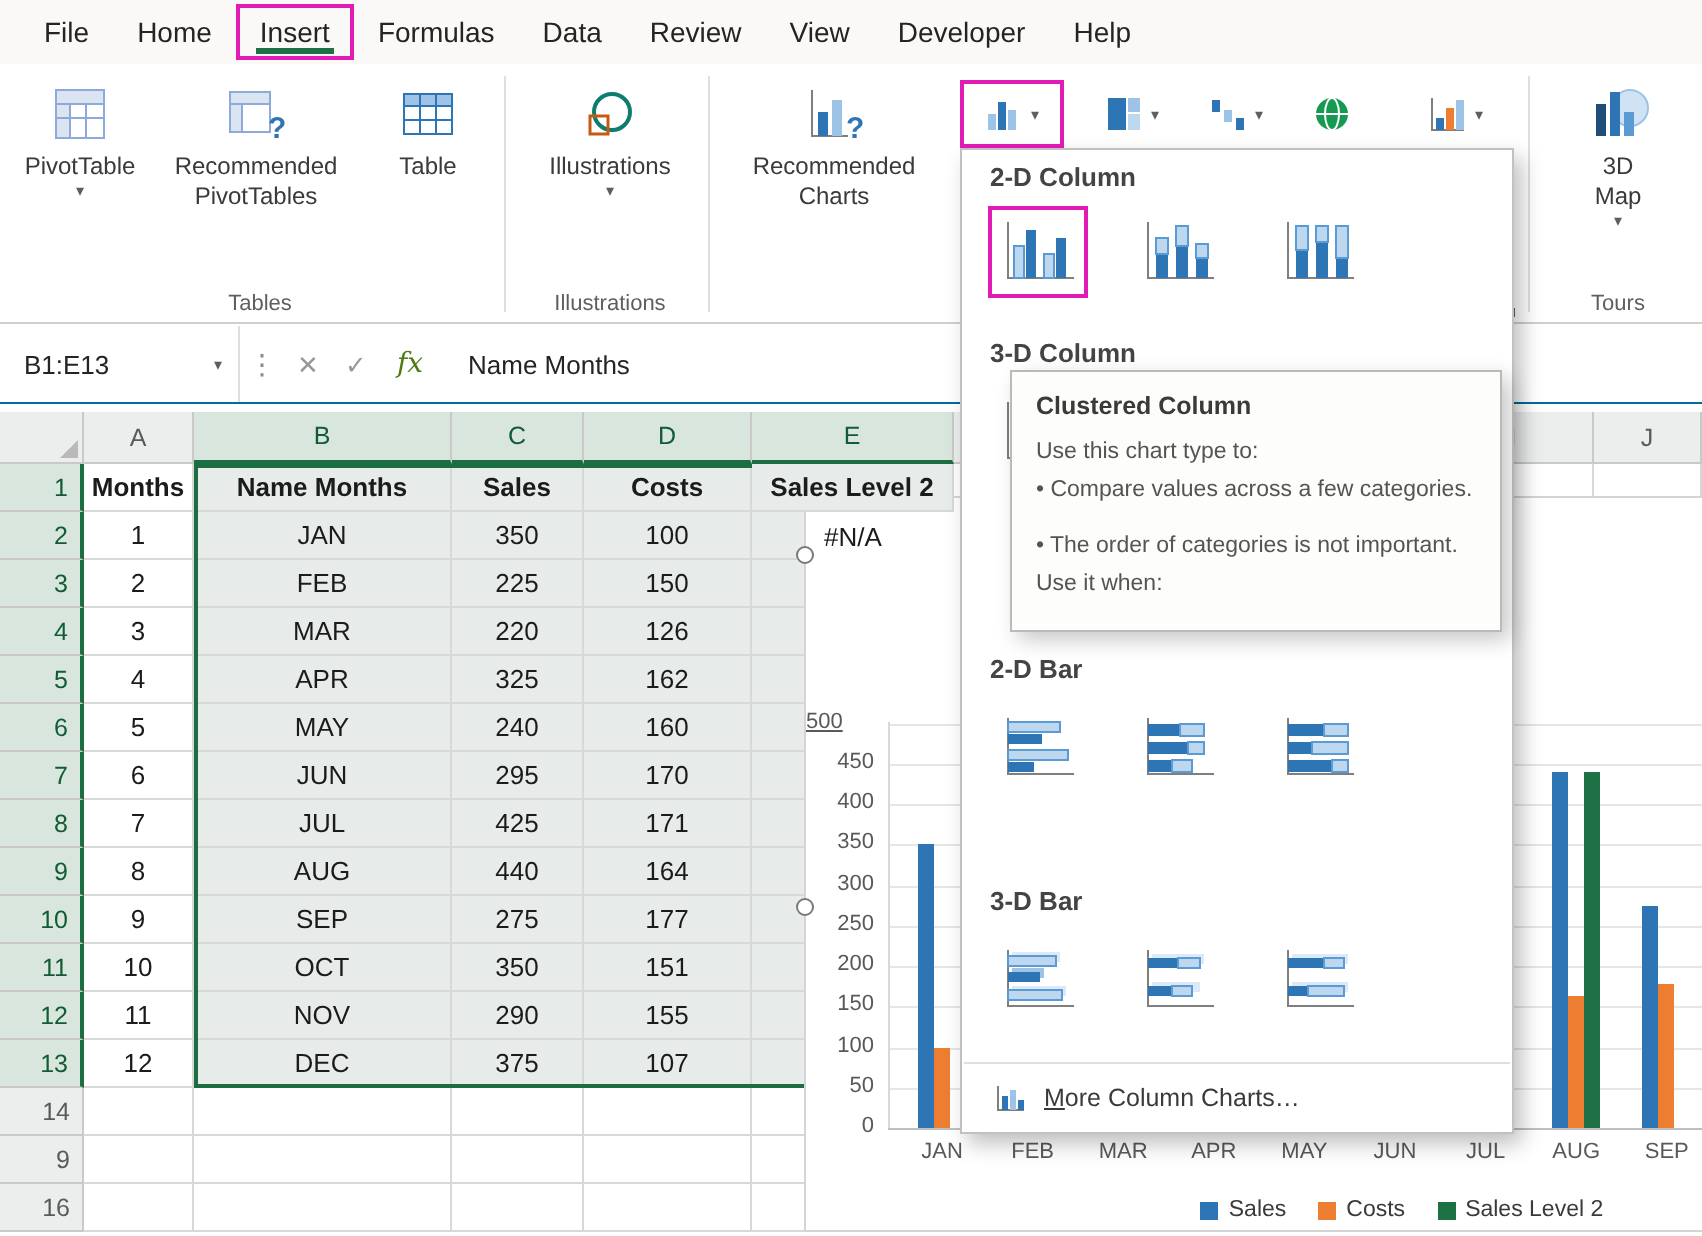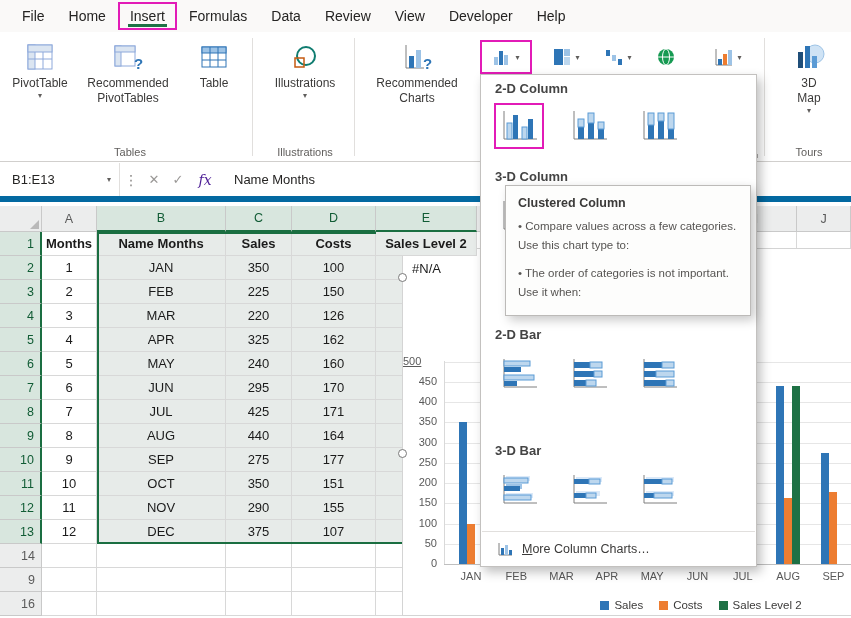--- a/index.html
+++ b/index.html
@@ -17,26 +17,26 @@
   .bigbtn{position:absolute;top:6px;height:104px;display:flex;flex-direction:column;align-items:center;padding-top:4px;cursor:default}
   .blabel{font-size:12px;color:#3b3a39;text-align:center;line-height:15px;margin-top:4px}
   .chev{font-size:8px;color:#605e5c;margin-top:1px;line-height:8px}
   .smbtn{position:absolute;top:8px;height:34px;display:flex;align-items:center;justify-content:center;gap:3px}
   .smbtn.hl{border:2px solid #e21bb7;background:#fff}
   .grplabel{position:absolute;top:114px;font-size:11px;color:#605e5c;text-align:center}
   .vdiv{position:absolute;top:6px;height:118px;width:1px;background:#e1dfdd}
   .launcher{position:absolute;top:116px}
 
   
-  .formulabar{position:absolute;left:0;top:163px;width:851px;height:39px;background:#fff;border-bottom:6px solid #0369a1;display:flex;align-items:center}
+  .formulabar{position:absolute;left:0;top:163px;width:851px;height:39px;background:#fff;border-bottom:1px solid #0369a1;display:flex;align-items:center}
   .namebox{width:120px;height:100%;display:flex;align-items:center;justify-content:space-between;padding:0 8px 0 12px;border-right:1px solid #e1dfdd}
   .fb-dots{color:#8a8886;width:22px;text-align:center;font-size:14px}
   .fb-x{color:#9a9896;width:24px;text-align:center;font-size:13px}
   .fb-ok{color:#9a9896;width:24px;text-align:center;font-size:13px}
-  .fb-fx{font-family:"DejaVu Serif",serif;font-style:italic;color:#4c1d95;width:30px;text-align:center;font-size:14px}
+  .fb-fx{font-family:"DejaVu Serif",serif;font-style:italic;color:#4d7c0f;width:30px;text-align:center;font-size:14px}
   .fb-content{padding-left:14px;font-size:13px;color:#252423}
 
   
   #sheet{position:absolute;left:0;top:206px;width:851px;height:412px}
   .corner{position:absolute;left:0;top:0;width:42px;height:26px;background:#eceded;border-right:1px solid #c9c9c9;border-bottom:1px solid #c9c9c9}
   .corner::after{content:"";position:absolute;right:2px;bottom:2px;border-left:9px solid transparent;border-bottom:9px solid #b9b9b9}
   .colhead,.rowhead{position:absolute;background:#eceded;color:#5a5a5a;font-size:12.5px;display:flex;align-items:center;justify-content:center;border-right:1px solid #c9c9c9;border-bottom:1px solid #c9c9c9}
   .rowhead{justify-content:flex-end;padding-right:6px}
   .colhead.sel,.rowhead.sel{background:#d8e6de;color:#115c35}
   .colhead.sel{border-bottom:2px solid #1a6e41}
@@ -645,20 +645,20 @@
           <rect x="5" y="7" width="3" height="7" fill="#2e75b6"></rect>
           <rect x="9" y="4" width="3" height="10" fill="#9dc3e6"></rect>
           <rect x="13" y="9" width="3" height="5" fill="#2e75b6"></rect>
         </svg>
       <span class="dd-more-label">More Column Charts…</span>
     </div>
   </div>
 
   <div class="tooltip">
     <div class="tt-title">Clustered Column</div>
+    <div class="tt-line">Use this chart type to:</div>
     <div class="tt-line">• Compare values across a few categories.</div>
-    <div class="tt-line">Use this chart type to:</div>
     <div class="tt-gap"></div>
     <div class="tt-line">• The order of categories is not important.</div>
     <div class="tt-line">Use it when:</div>
   </div>
 
 </div>
 
 </body></html>

